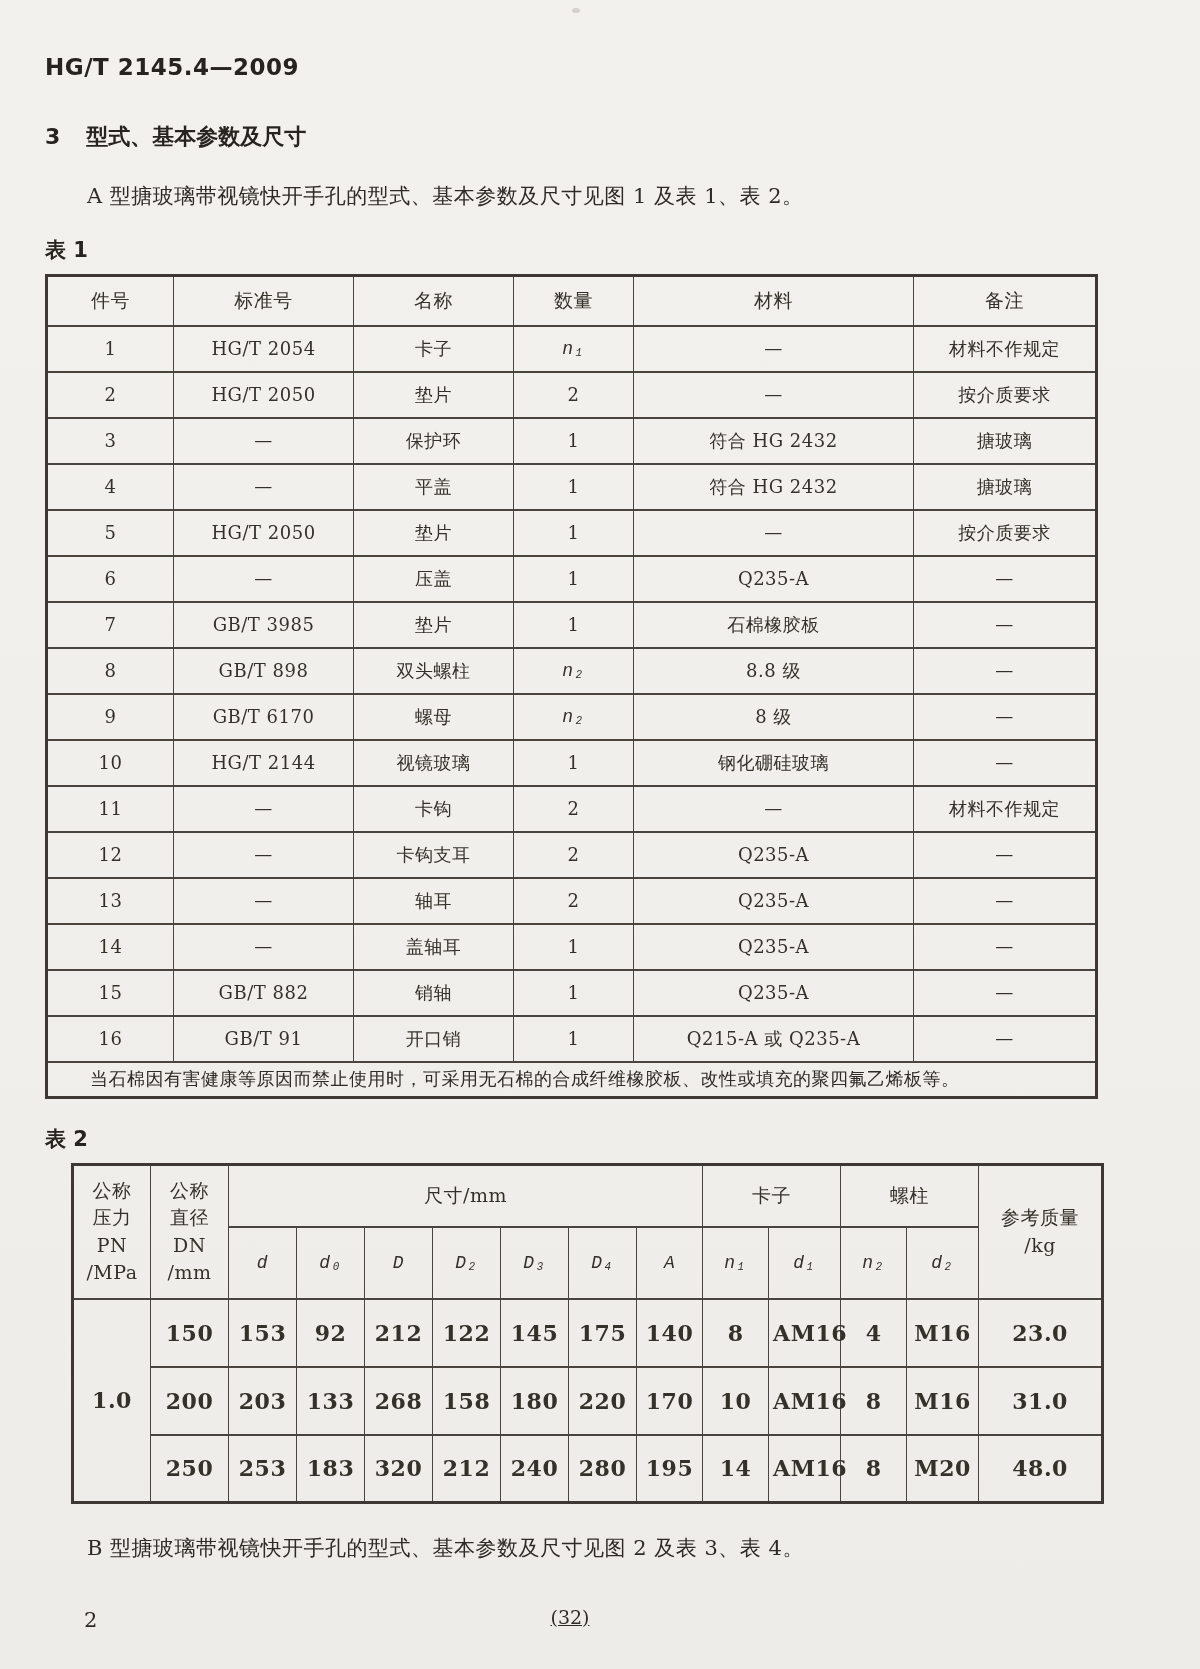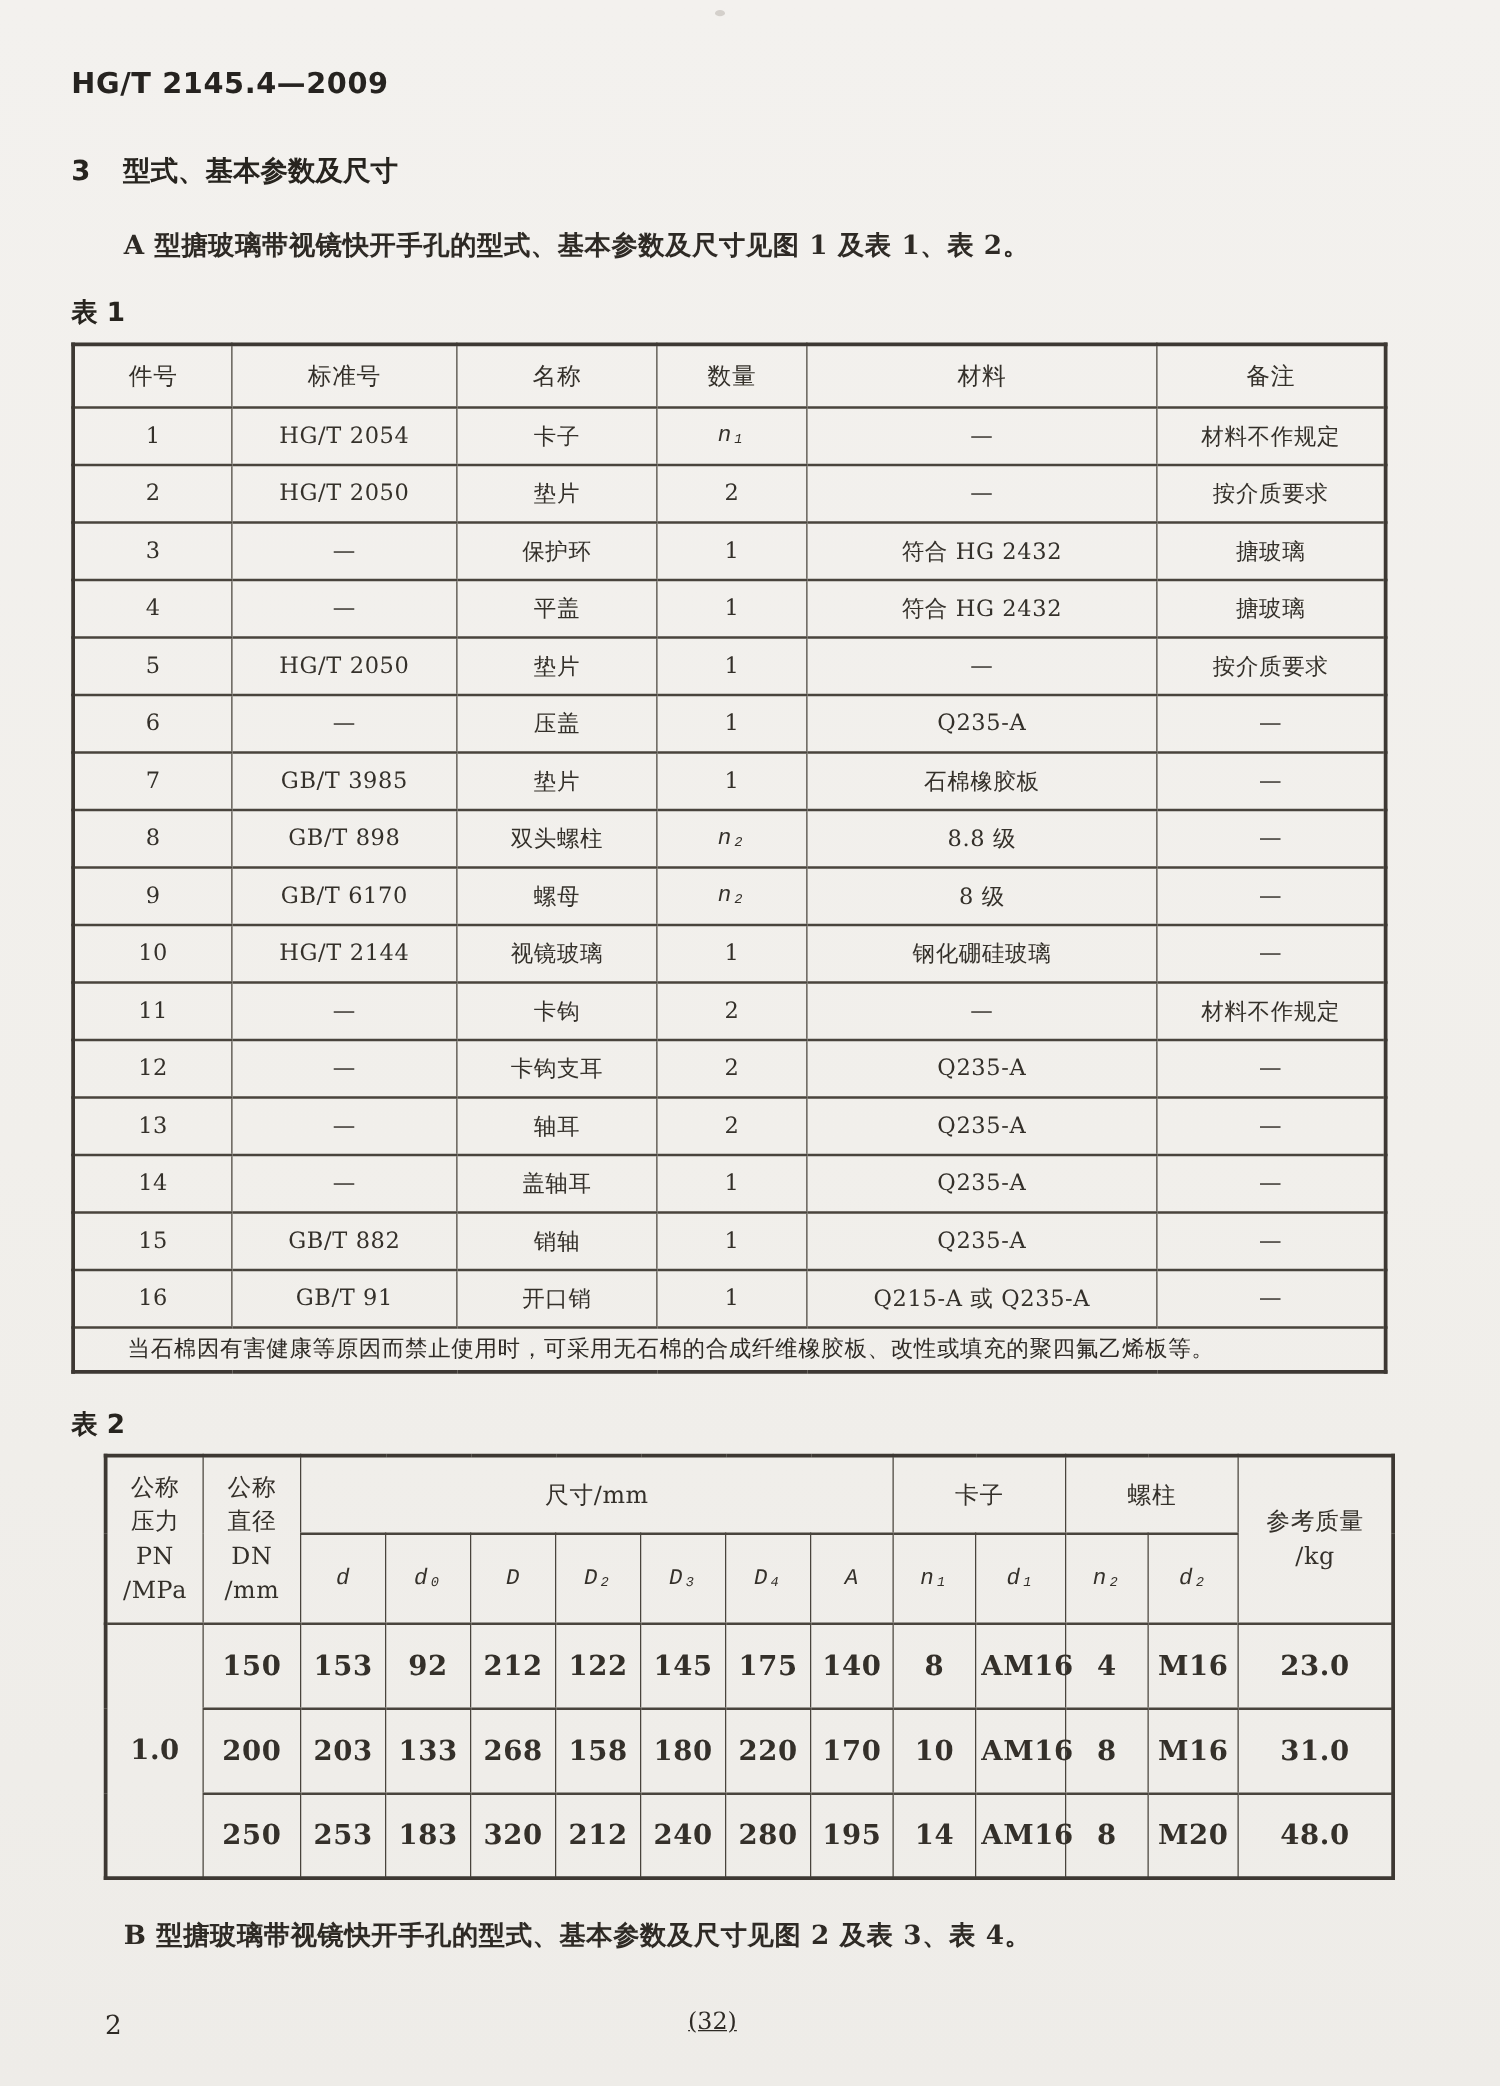--- a/index.html
+++ b/index.html
@@ -4,35 +4,35 @@
 <style>
   html,body{margin:0;padding:0;}
   body{
     width:1200px;height:1669px;
     background:linear-gradient(180deg,#f3f1ee 0%,#f1efeb 55%,#eeece8 100%);
     font-family:"DejaVu Serif","Liberation Serif",serif;
     color:#2b2824;
     position:relative;
     overflow:hidden;
   }
-  .page{position:relative;width:100%;height:100%;padding:54px 64px 0 57px;box-sizing:border-box;}
+  .page{position:relative;width:100%;height:100%;padding:54px 64px 0 45px;box-sizing:border-box;}
   .smudge{position:absolute;top:8px;left:572px;width:8px;height:5px;border-radius:50%;
     background:#b9b5ae;opacity:.55;}
   .doc-number{
     font-family:"DejaVu Sans","Liberation Sans",sans-serif;
     font-weight:bold;font-size:23px;letter-spacing:.5px;color:#262320;
   }
   .section-heading{
     margin:42px 0 0 0;
     font-family:"DejaVu Sans","Liberation Sans",sans-serif;
     font-weight:bold;font-size:22px;color:#27241f;
   }
   .section-heading .sec-num{margin-right:26px;}
   .intro{
-    margin:30px 0 0 0;font-size:21px;text-indent:2em;color:#2e2a25;letter-spacing:.5px;font-weight:bold;
+    margin:30px 0 0 0;font-size:21px;text-indent:2em;color:#2e2a25;letter-spacing:.5px;
   }
   .table-title{
     margin:26px 0 10px 0;text-align:left;
     font-family:"DejaVu Sans","Liberation Sans",sans-serif;
     font-weight:bold;font-size:21px;color:#27241f;
   }
   table{border-collapse:collapse;table-layout:fixed;background:transparent;}
   .t1{width:1050px;}
   .t2{width:1030px;}
   .t1 th,.t1 td,.t2 th,.t2 td{

